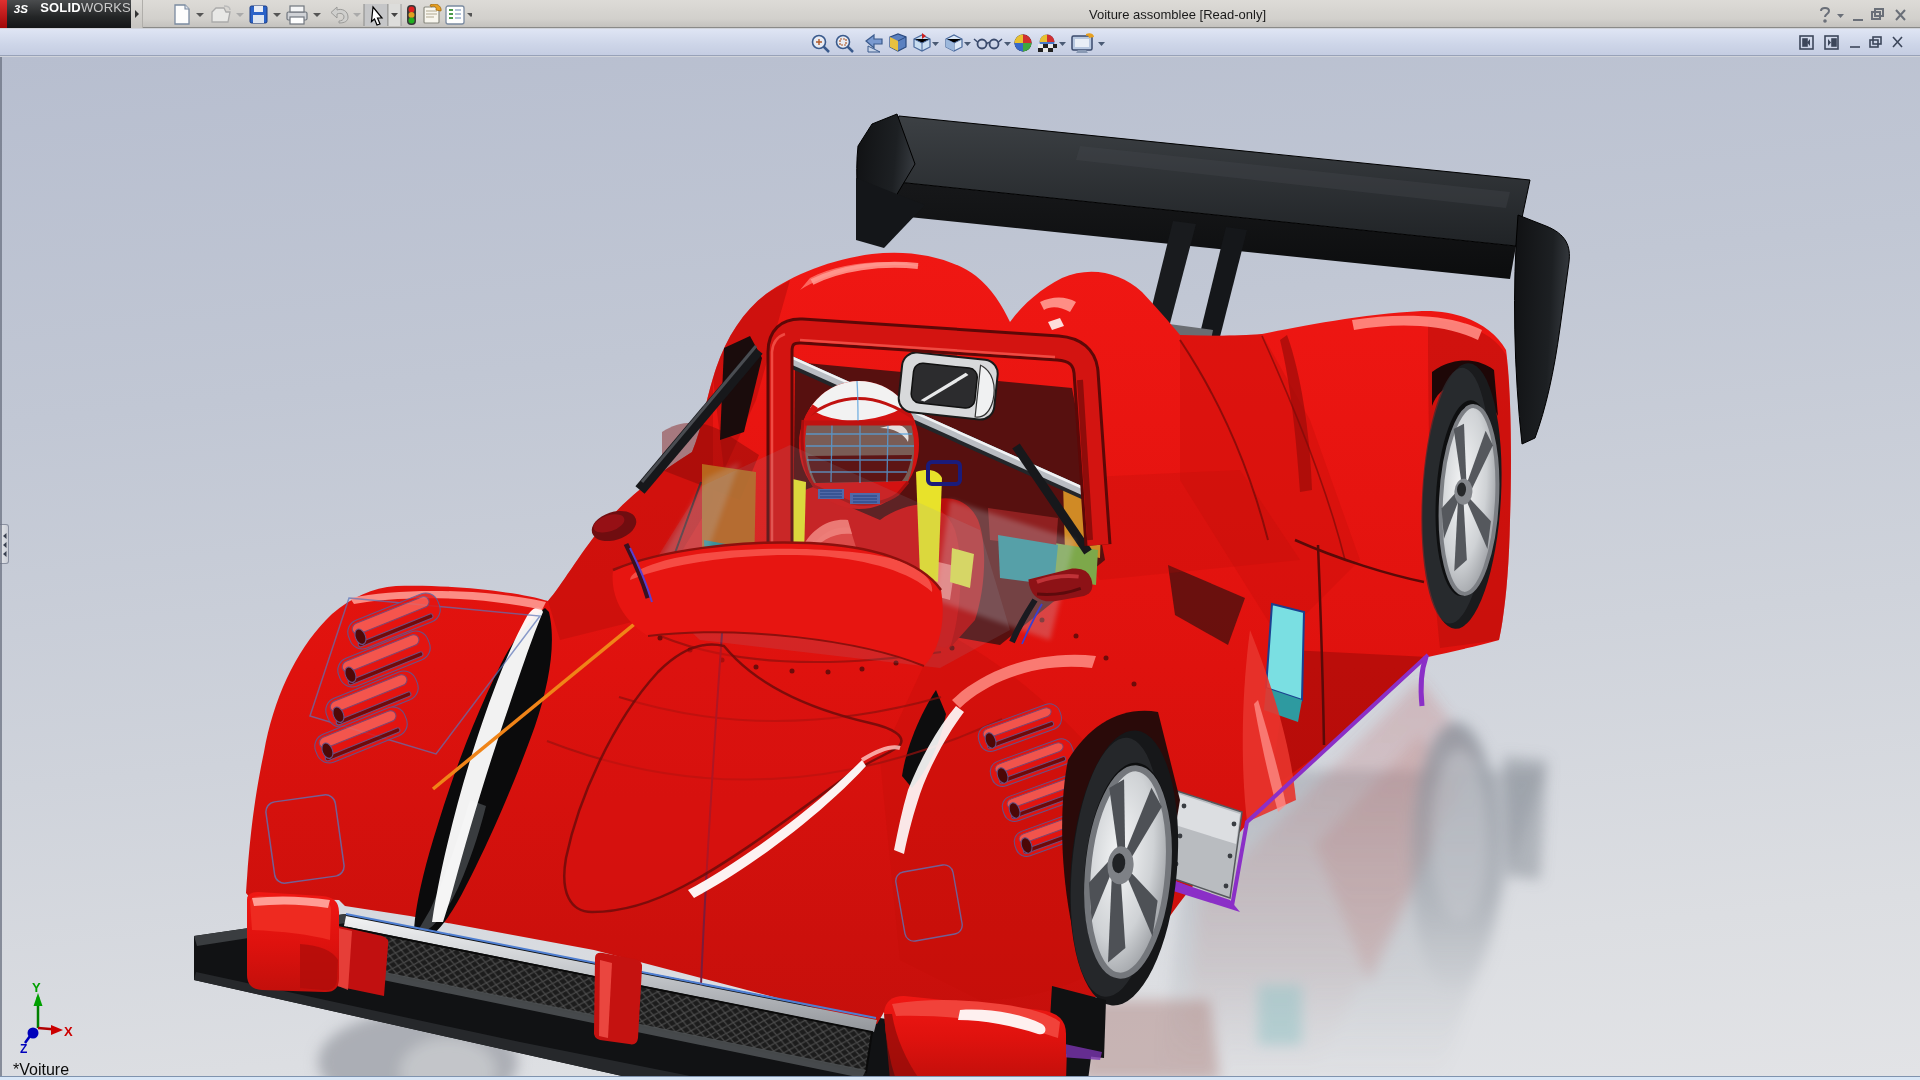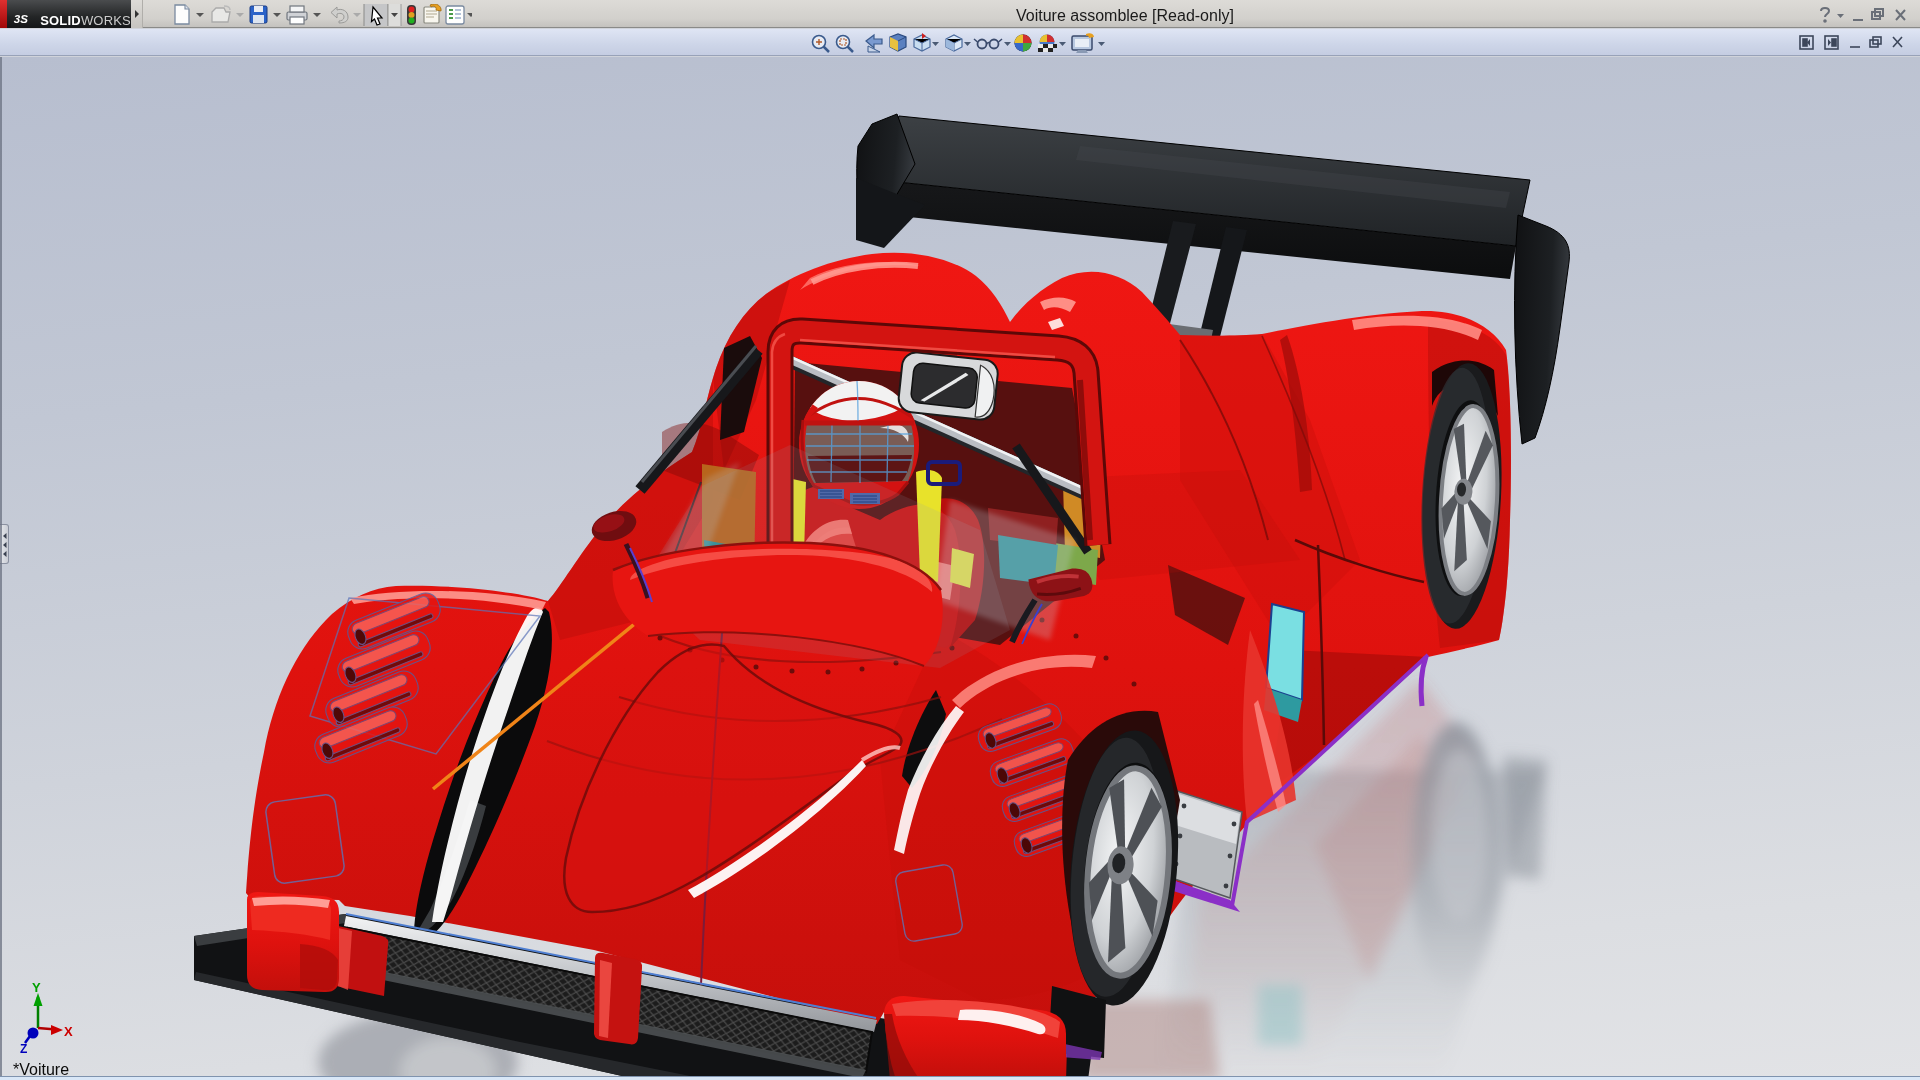--- a/index.html
+++ b/index.html
@@ -3,26 +3,26 @@
 <meta charset="utf-8">
 <style>
   * { margin:0; padding:0; box-sizing:border-box; }
   html,body { width:1920px; height:1080px; overflow:hidden; font-family:"Liberation Sans",sans-serif; }
   #stage { position:relative; width:1920px; height:1080px; background:#d0d3da; }
   
   #titlebar { position:absolute; left:0; top:0; width:1920px; height:28px;
     background:linear-gradient(#dddbd7,#d2d0cc 70%,#c4c2be); border-bottom:1px solid #8a8a88; }
   #redstripe { position:absolute; left:0; top:0; width:7px; height:28px; background:linear-gradient(#e03030,#a00808); }
   #swlogo { position:absolute; left:7px; top:0; width:124px; height:28px;
-    background:linear-gradient(#4a4c4e,#232526 60%,#141618); display:flex; align-items:flex-end; }
+    background:linear-gradient(#4a4c4e,#232526 60%,#141618); display:flex; align-items:flex-start; }
   #swlogo .ds { margin-left:6px; }
   #swlogo .txt { color:#fff; font-weight:bold; font-size:13px; letter-spacing:0.2px; margin-left:4px; }
   #swlogo .txt span { color:#cbcbcb; font-weight:normal; }
   #logoarrow { position:absolute; left:131px; top:0px; width:12px; height:28px; background:linear-gradient(#dddbd7,#c6c4c0); border-right:1px solid #b0aeaa; }
-  #title-text { position:absolute; left:1016px; top:7px; width:250px; text-align:left; font-size:16px; color:#1a1a1a; }
+  #title-text { position:absolute; left:1016px; top:7px; width:250px; text-align:right; font-size:13px; color:#1a1a1a; }
   .tbicon { position:absolute; top:4px; }
   
   #row2 { position:absolute; left:0; top:29px; width:1920px; height:27px;
     background:linear-gradient(#dfe5f4,#cdd5e8 60%,#c5cde2); border-bottom:1px solid #98a2b8; }
   
   #viewport { position:absolute; left:0; top:57px; width:1920px; height:1019px;
     background:linear-gradient(174deg,#b7becf 0%,#c1c7d4 30%,#cfd3db 60%,#dcdee2 85%,#e2e3e6 100%); }
   #vpsvg { position:absolute; left:0; top:-57px; width:1920px; height:1080px; }
   #dimetric { position:absolute; left:13px; top:1004px; font-size:16px; color:#0a0a0a; }
   #lefttab { position:absolute; left:0; top:467px; width:9px; height:40px; background:linear-gradient(90deg,#e8eaee,#c9ccd4); border:1px solid #8a90a0; border-left:none; border-radius:0 3px 3px 0; }

